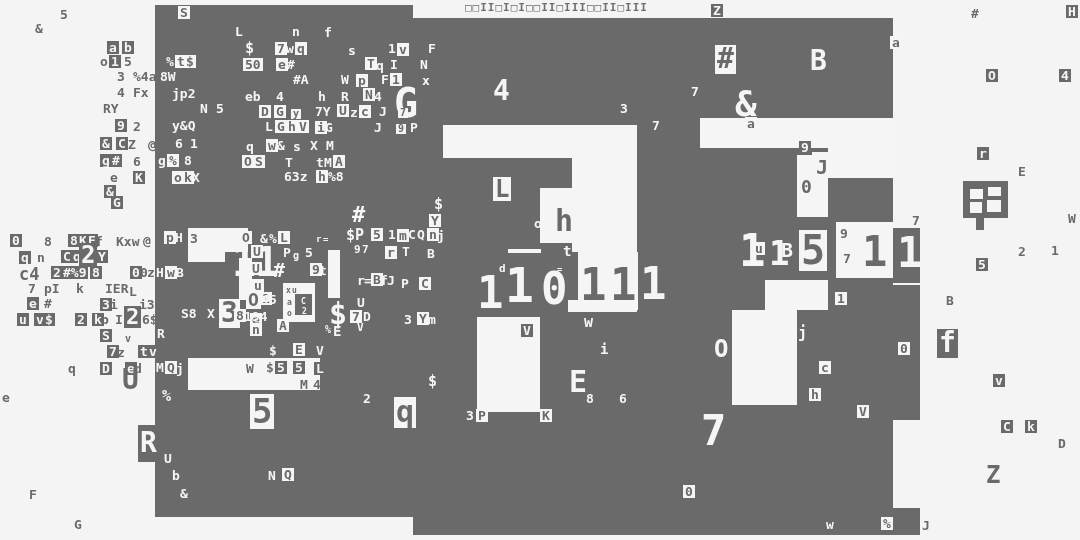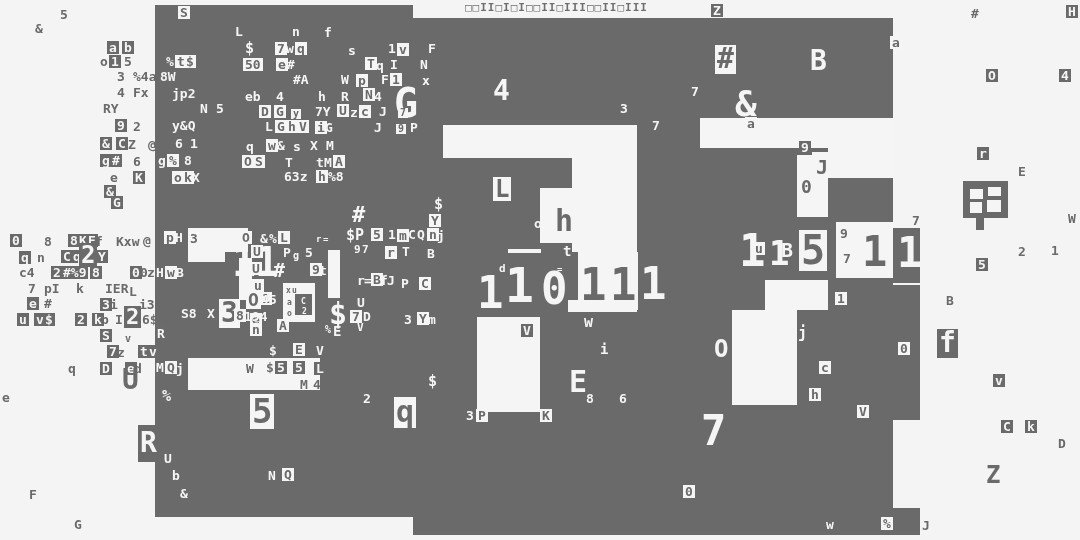--- a/index.html
+++ b/index.html
@@ -168,21 +168,21 @@
     <span class="glyph st-g" style="left: 143px; top: 234px; font-size: 13px;">@</span>
     <span class="glyph st-gb" style="left: 164px; top: 231px; font-size: 13px;">p</span>
     <span class="glyph st-w" style="left: 175px; top: 231px; font-size: 13px;">H</span>
     <span class="glyph st-g" style="left: 190px; top: 232px; font-size: 13px;">3</span>
     <span class="glyph st-wb" style="left: 19px; top: 251px; font-size: 13px;">q</span>
     <span class="glyph st-g" style="left: 37px; top: 251px; font-size: 13px;">n</span>
     <span class="glyph st-wb" style="left: 61px; top: 250px; font-size: 13px;">C</span>
     <span class="glyph st-wb" style="left: 71px; top: 250px; font-size: 13px;">q</span>
     <span class="glyph st-wb" style="left: 79px; top: 243px; font-size: 24px;">2</span>
     <span class="glyph st-wb" style="left: 96px; top: 250px; font-size: 13px;">Y</span>
-    <span class="glyph st-g" style="left: 19px; top: 266px; font-size: 13px;">c4</span>
+    <span class="glyph st-g" style="left: 19px; top: 266px; font-size: 17px;">c4</span>
     <span class="glyph st-wb" style="left: 51px; top: 266px; font-size: 13px;">2</span>
     <span class="glyph st-wb" style="left: 61px; top: 266px; font-size: 13px;">#%9</span>
     <span class="glyph st-wb" style="left: 90px; top: 266px; font-size: 13px;">8</span>
     <span class="glyph st-wb" style="left: 130px; top: 266px; font-size: 13px;">0</span>
     <span class="glyph st-g" style="left: 140px; top: 266px; font-size: 13px;">0</span>
     <span class="glyph st-g" style="left: 147px; top: 266px; font-size: 13px;">z</span>
     <span class="glyph st-w" style="left: 156px; top: 266px; font-size: 13px;">H</span>
     <span class="glyph st-gb" style="left: 165px; top: 266px; font-size: 13px;">w</span>
     <span class="glyph st-w" style="left: 176px; top: 266px; font-size: 13px;">B</span>
     <span class="glyph st-g" style="left: 28px; top: 282px; font-size: 13px;">7</span>

